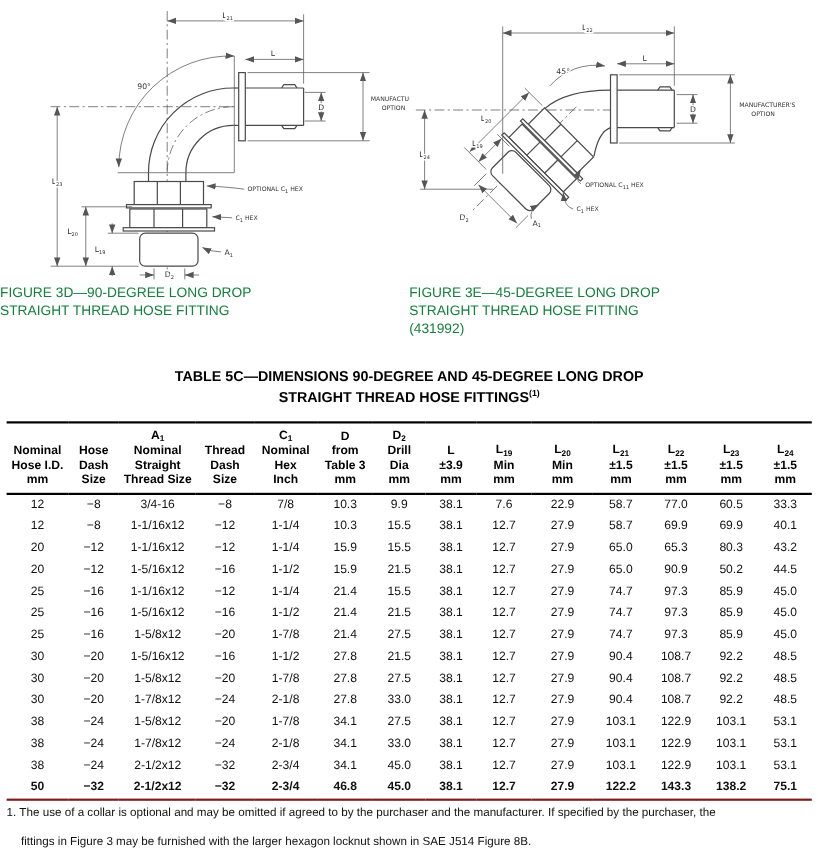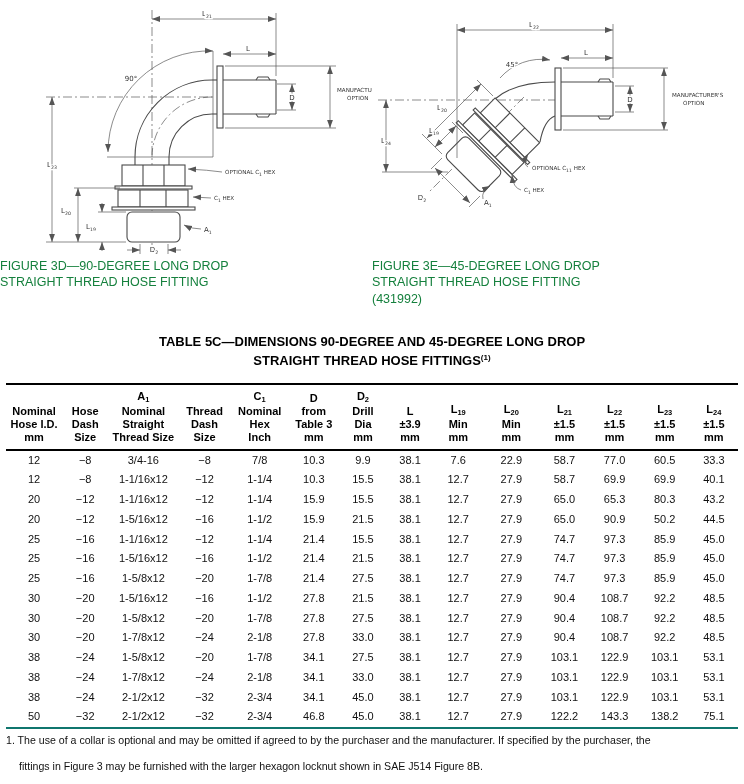--- a/index.html
+++ b/index.html
@@ -25,21 +25,21 @@
   .halo{paint-order:stroke;stroke:#ffffff;stroke-width:2.6px;}
   
   .table-title{text-align:center;font-weight:bold;font-size:13px;line-height:1.45;margin-top:26px;color:#000;}
   .table-title sup{font-size:8px;}
   
   table.dims{
     border-collapse:collapse;table-layout:fixed;width:732px;margin:12px 6px 0 6px;
     border-top:2.5px solid #000;
   }
   table.dims thead tr{border-bottom:2.5px solid #000;}
-  table.dims tbody tr:last-child{border-bottom:2px solid #0f766e;}
+  table.dims tbody tr:last-child{border-bottom:2px solid #7f1d1d;font-weight:bold;}
   table.dims th{
     font-size:11px;font-weight:bold;vertical-align:bottom;text-align:center;
     padding:5px 1px 4px 1px;line-height:1.2;color:#000;
   }
   table.dims td{
     font-size:11px;text-align:center;padding:3px 1px;line-height:1.25;color:#111;
   }
   sub{font-size:0.68em;vertical-align:-0.3em;}
   
   .footnote{margin:4px 6px 0 6px;font-size:10.6px;line-height:1.35;color:#111;}

